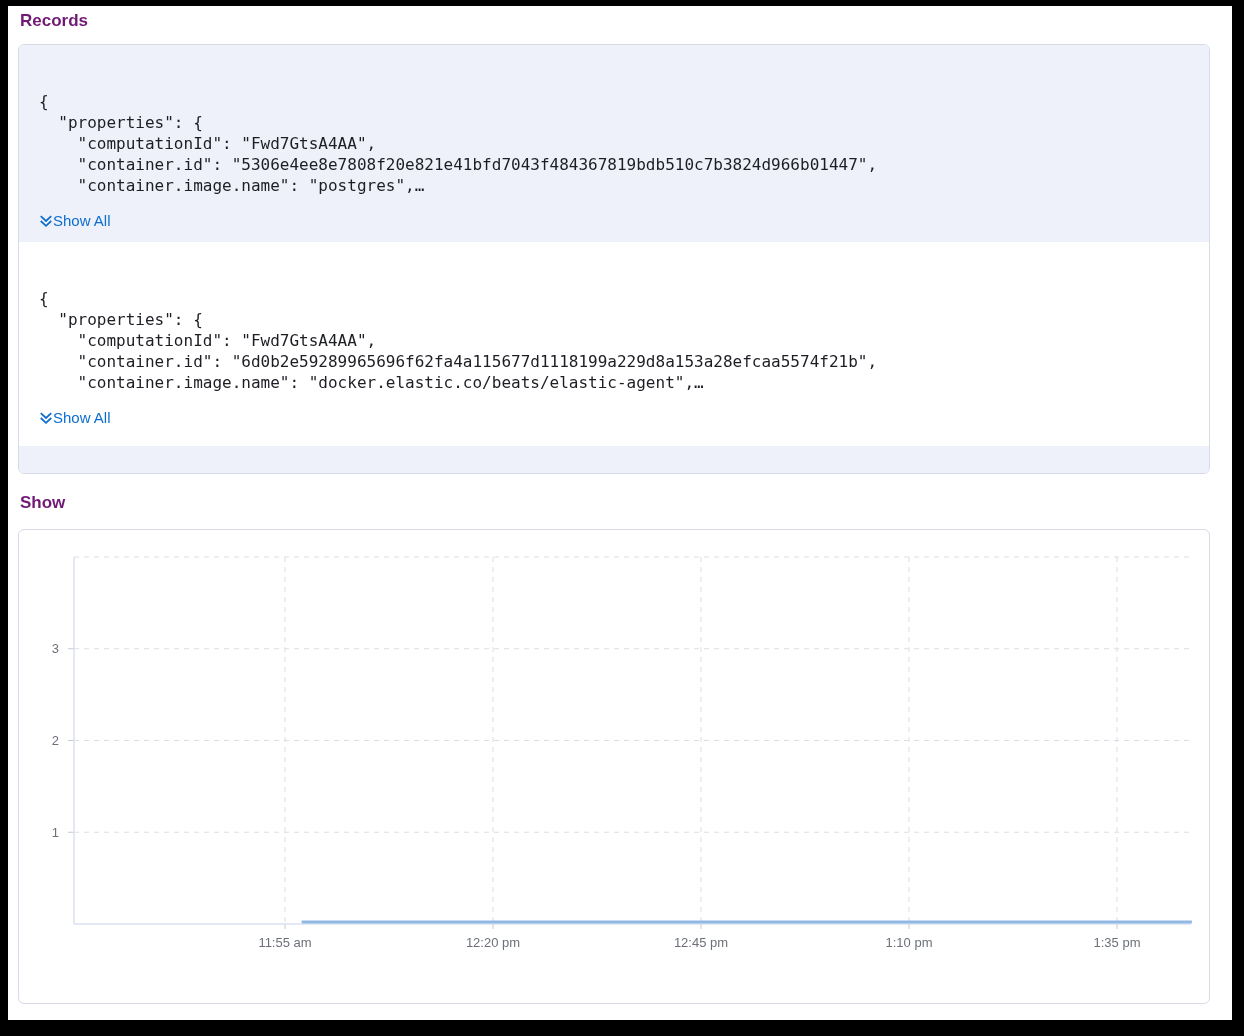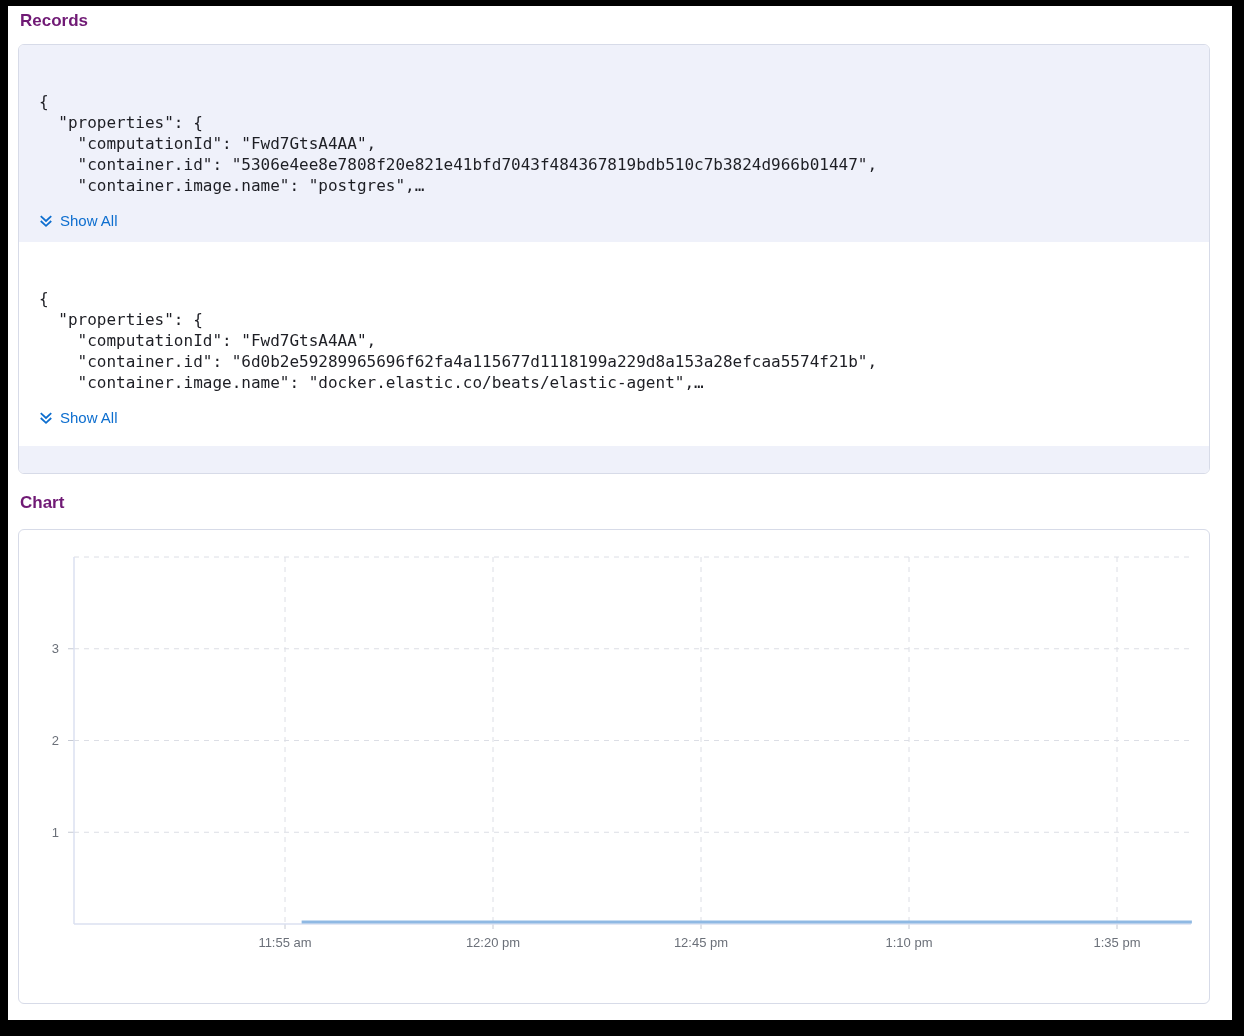--- a/index.html
+++ b/index.html
@@ -57,21 +57,20 @@
     font-size: 16px;
     line-height: 21px;
     color: #1d1e24;
     white-space: pre;
     margin: 0;
   }
   .show-all {
     margin-top: 14px;
     display: inline-flex;
     align-items: center;
-    gap: 7px;
     height: 21px;
     color: #0d6ecf;
     font-size: 15px;
     line-height: 21px;
     text-decoration: none;
     cursor: pointer;
   }
   .show-all svg { display: block; }
 
   #chart-panel {
@@ -120,21 +119,21 @@
           <path d="M2 2.5 L8 8 L14 2.5" fill="none" stroke="#0d6ecf" stroke-width="2"></path>
           <path d="M2 8 L8 13.5 L14 8" fill="none" stroke="#0d6ecf" stroke-width="2"></path>
         </svg>
         <span>Show All</span>
       </a>
     </div>
 
     <div class="record-row striped partial"></div>
   </div>
 
-  <h2 class="section-heading" id="chart-heading">Chart</h2>
+  <h2 class="section-heading" id="chart-heading">Show</h2>
 
   <div class="panel" id="chart-panel">
     <svg id="chart-svg" width="1190" height="473" viewBox="0 0 1190 473">
         <line x1="55" x2="1172" y1="302.25" y2="302.25" stroke="#dcdee5" stroke-width="1" stroke-dasharray="5 5"></line>
         <line x1="55" x2="1172" y1="210.5" y2="210.5" stroke="#dcdee5" stroke-width="1" stroke-dasharray="5 5"></line>
         <line x1="55" x2="1172" y1="118.75" y2="118.75" stroke="#dcdee5" stroke-width="1" stroke-dasharray="5 5"></line>
         <line x1="55" x2="1172" y1="27" y2="27" stroke="#dcdee5" stroke-width="1" stroke-dasharray="5 5"></line>
         <line x1="266" x2="266" y1="27" y2="394" stroke="#dcdee5" stroke-width="1" stroke-dasharray="5 5"></line>
         <line x1="266" x2="266" y1="394" y2="399" stroke="#c6cad4" stroke-width="1"></line>
         <text x="266" y="417" text-anchor="middle">11:55 am</text>

